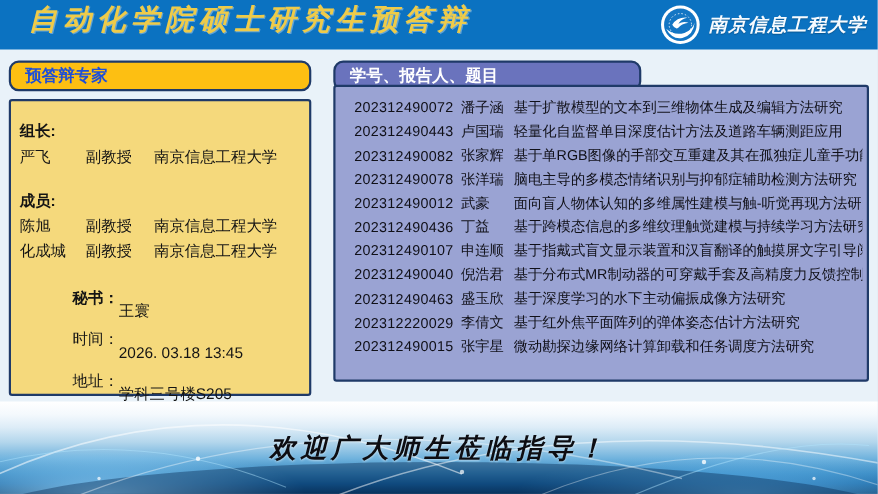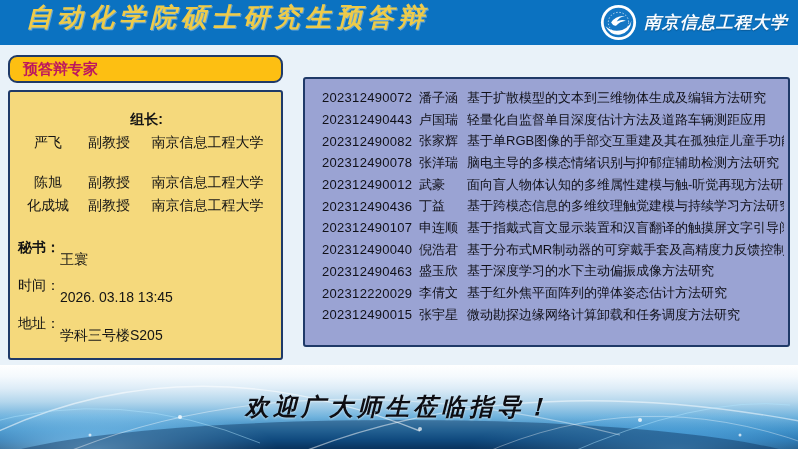--- a/index.html
+++ b/index.html
@@ -39,35 +39,35 @@
     position: absolute; height: 28px;
     border: 2px solid #1f3a68; border-radius: 9px;
     display: flex; align-items: center;
     font-weight: bold; font-size: 15px;
     padding-left: 13px;
   }
   .panel-body {
     position: absolute;
     border: 2px solid #1f3a68; border-radius: 3px;
   }
-  .hdr-gold { left: 8px; top: 55px; width: 275px; background: #fdbf12; color: #be185d; }
+  .hdr-gold { left: 8px; top: 55px; width: 275px; background: #fdbf12; color: #1d4ed8; }
   .body-gold { left: 8px; top: 90px; width: 275px; height: 270px; background: #f5d97c; }
   .hdr-purple { left: 303px; top: 55px; width: 280px; background: #6a73bd; color: #ffffff; }
   .body-purple { left: 303px; top: 77px; width: 487px; height: 270px; background: #9aa3d3; }
   
   .experts-inner { padding: 16px 6px 0 8px; font-size: 14px; color: #141414; }
-  .group { margin-bottom: 17px; text-align: center; }
+  .group { margin-bottom: 17px; }
   .group-label { font-weight: bold; line-height: 23px; }
   .member-row { display: flex; line-height: 23px; }
   .member-name { width: 60px; }
   .member-title { width: 62px; }
   .member-aff { flex: 1; }
   .info-lines { margin-top: 12px; }
   .info-row { display: flex; line-height: 26px; }
-  .info-label { min-width: 38px; }
+  .info-label { min-width: 38px; margin-left: 48px; }
   .info-row:first-child .info-label { font-weight: bold; }
   .info-value { flex: 1; margin-top: 12px; }
   
   .roster-inner { padding: 8px 4px 0 17px; color: #101018; }
   .row { display: flex; align-items: center; height: 21.7px; font-size: 13px; white-space: nowrap; }
   .cell-id { width: 97px; letter-spacing: 0.3px; }
   .cell-name { width: 48px; }
   .cell-title { flex: 1; overflow: hidden; }
   
   .banner {
@@ -114,20 +114,21 @@
       <div>
           <div class="group">
             <div class="group-label">组长:</div>
             <div class="member-row">
               <span class="member-name">严飞</span>
               <span class="member-title">副教授</span>
               <span class="member-aff">南京信息工程大学</span>
             </div>
           </div>
           <div class="group">
+            <div class="group-label">成员:</div>
             <div class="member-row">
               <span class="member-name">陈旭</span>
               <span class="member-title">副教授</span>
               <span class="member-aff">南京信息工程大学</span>
             </div>
             <div class="member-row">
               <span class="member-name">化成城</span>
               <span class="member-title">副教授</span>
               <span class="member-aff">南京信息工程大学</span>
             </div>
@@ -143,20 +144,23 @@
             <span class="info-value">2026. 03.18  13:45</span>
           </div>
           <div class="info-row">
             <span class="info-label">地址：</span>
             <span class="info-value">学科三号楼S205</span>
           </div>
         </div>
     </div>
   </div>
 
+  <div class="panel-header hdr-purple">
+    <span>学号、报告人、题目</span>
+  </div>
   <div class="panel-body body-purple">
     <div class="roster-inner">
         <div class="row">
           <span class="cell-id">202312490072</span>
           <span class="cell-name">潘子涵</span>
           <span class="cell-title">基于扩散模型的文本到三维物体生成及编辑方法研究</span>
         </div>
         <div class="row">
           <span class="cell-id">202312490443</span>
           <span class="cell-name">卢国瑞</span>

